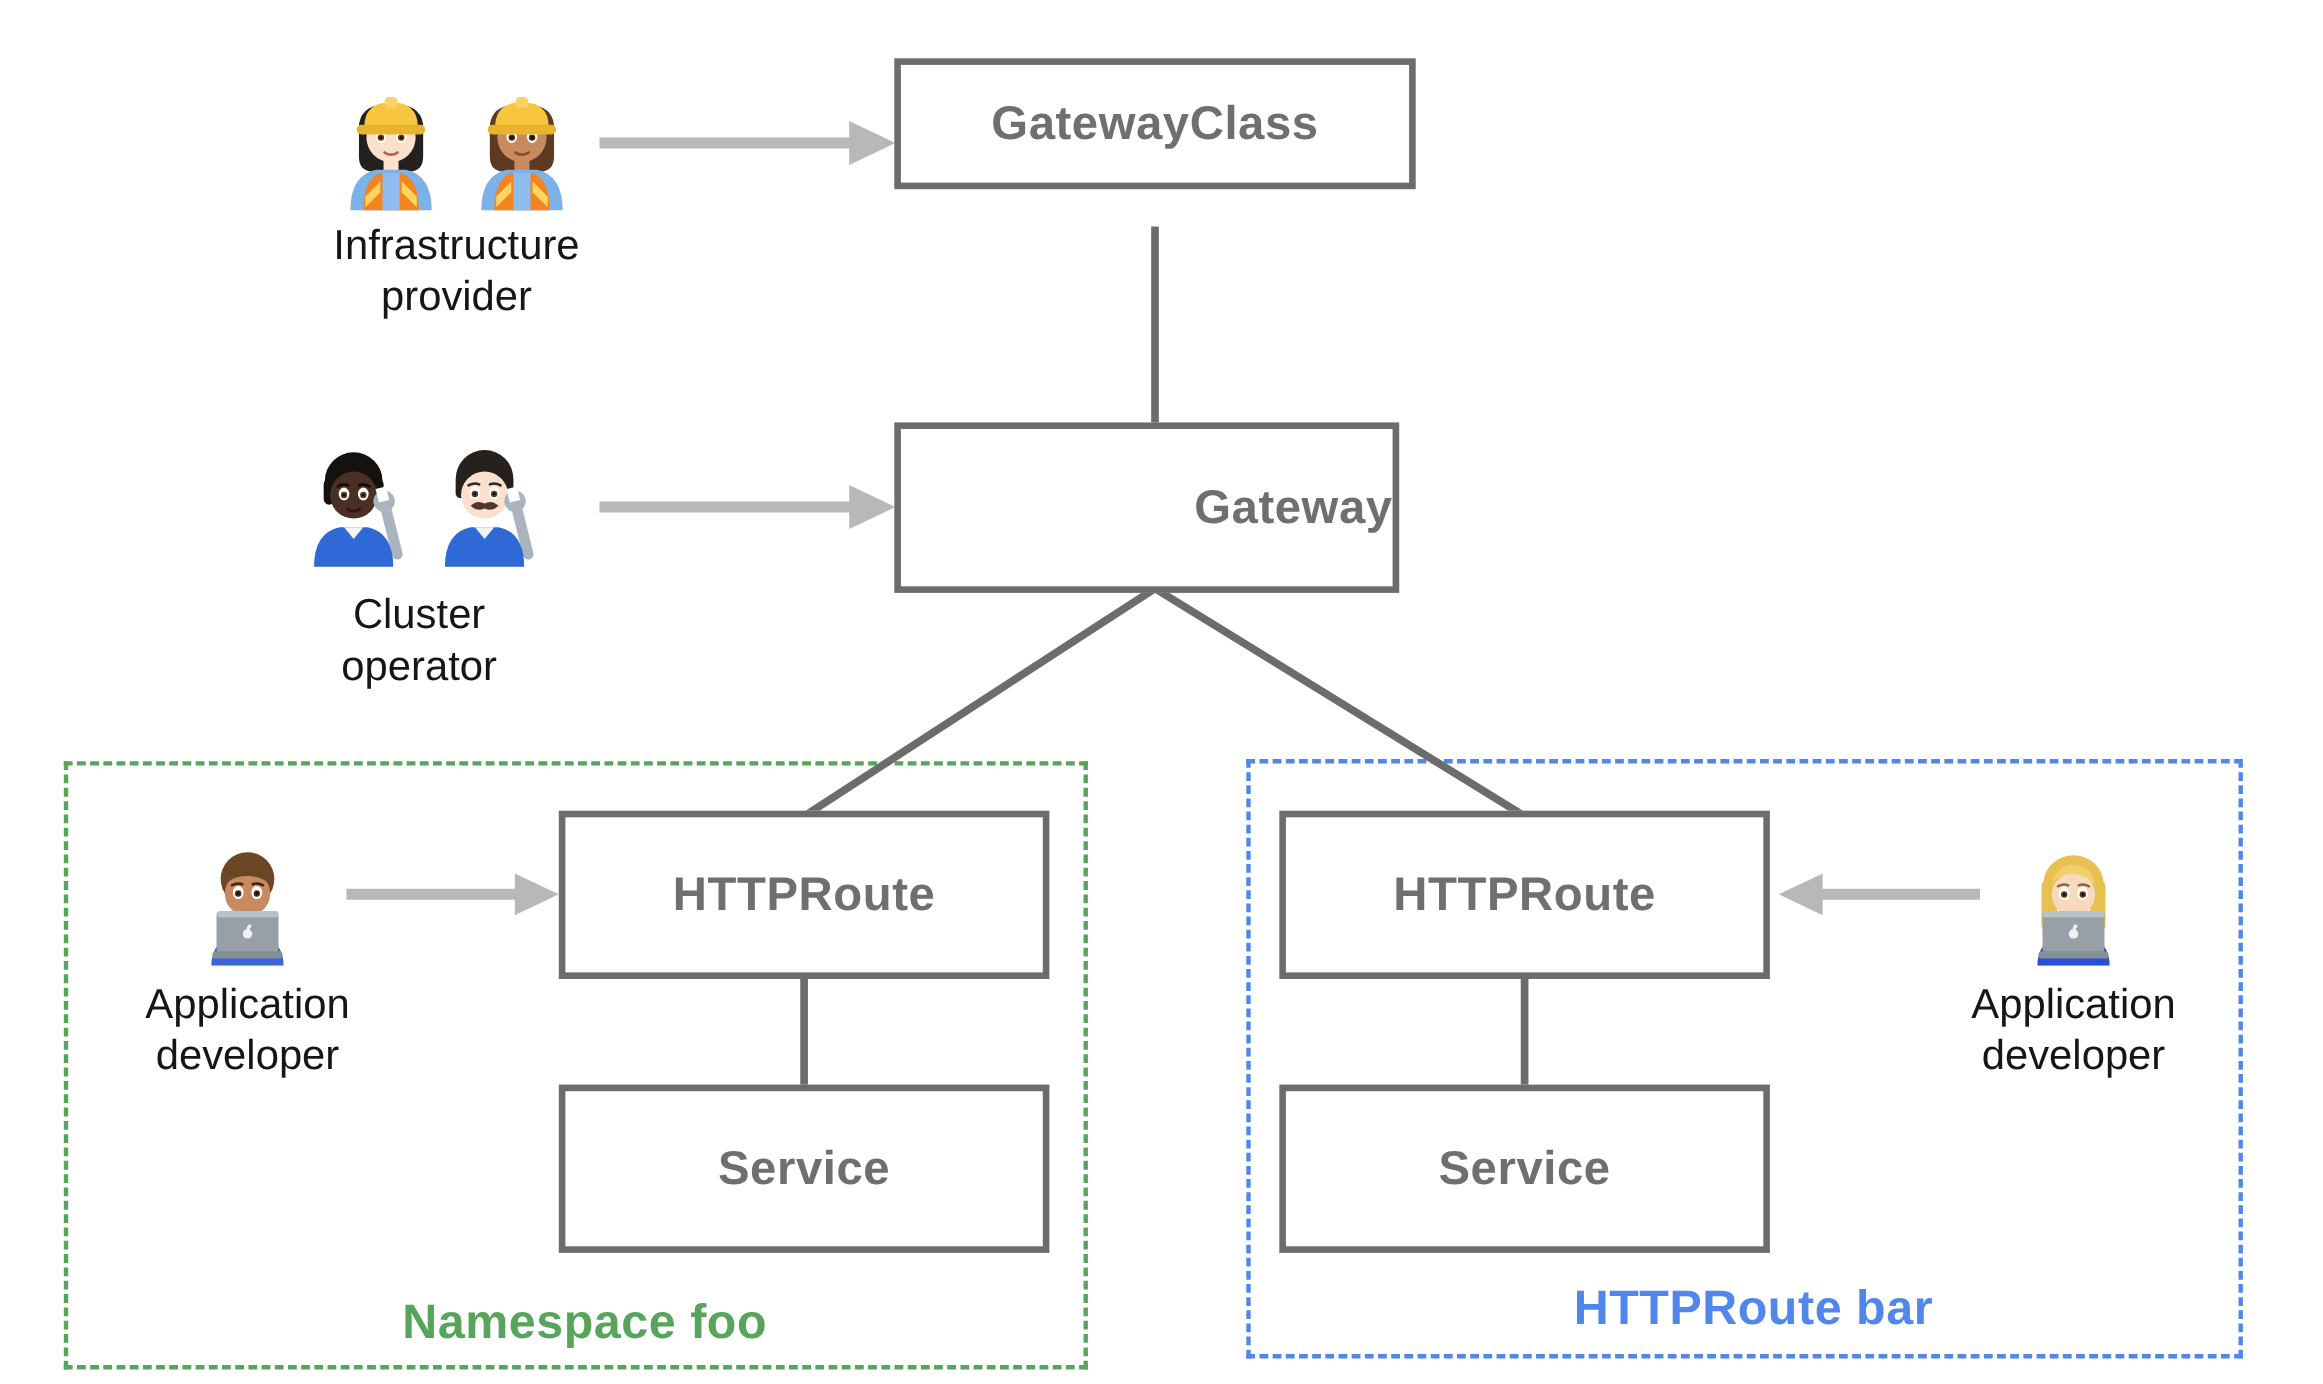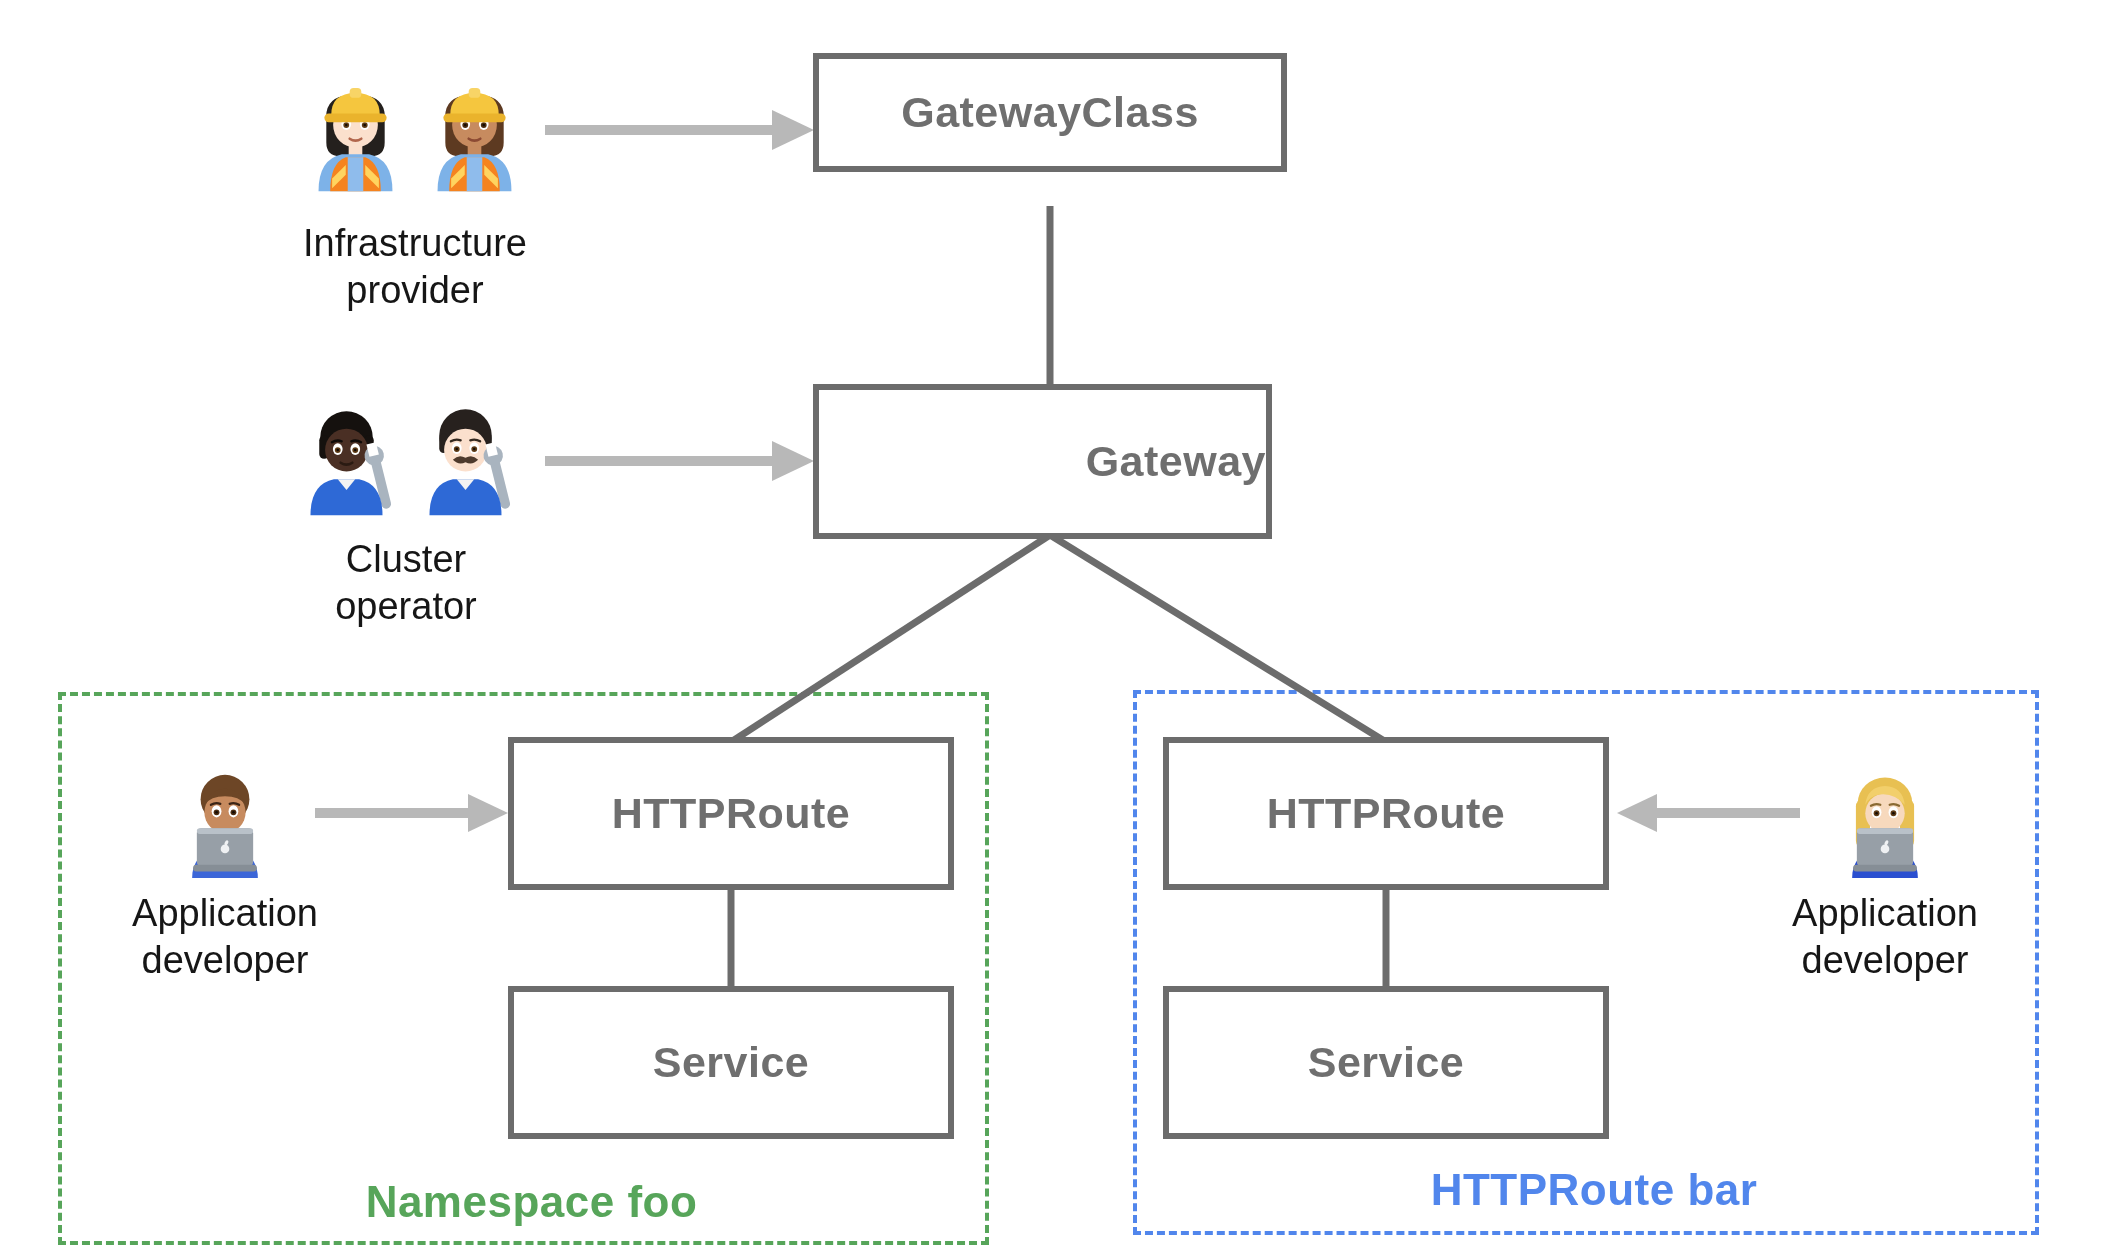--- a/index.html
+++ b/index.html
@@ -25,22 +25,22 @@
   .ns-bar .ns-label{bottom:16px;color:var(--bar-accent,#5186ec);}
   .persona{
     position:absolute;display:flex;flex-direction:column;align-items:center;
     transform:translateX(-50%);
   }
   .persona .icons{display:flex;gap:12px;align-items:flex-end;}
   .plabel{
     font-size:38px;line-height:1.24;color:var(--persona-text,#161616);
     text-align:center;
   }
-  .p-infra{left:415px;top:64px;}   .p-infra .plabel{margin-top:28px;width:310px;text-align:center;}
-  .p-cluster{left:406px;top:388px;}.p-cluster .plabel{margin-top:20px;width:240px;}
+  .p-infra{left:415px;top:64px;}   .p-infra .plabel{margin-top:8px;width:310px;text-align:center;}
+  .p-cluster{left:381px;top:388px;}.p-cluster .plabel{margin-top:20px;width:240px;}
   .p-devfoo{left:225px;top:756px;} .p-devfoo .plabel{margin-top:12px;width:250px;}
   .p-devbar{left:1885px;top:756px;}.p-devbar .plabel{margin-top:12px;width:250px;}
   
   .n-gwc{left:813px;top:53px;width:474px;height:119px;}
   .n-gw{left:813px;top:384px;width:459px;height:155px;justify-content:flex-end;}
   .n-hrfoo{left:508px;top:737px;width:446px;height:153px;}
   .n-svcfoo{left:508px;top:986px;width:446px;height:153px;}
   .n-hrbar{left:1163px;top:737px;width:446px;height:153px;}
   .n-svcbar{left:1163px;top:986px;width:446px;height:153px;}
   .ns-foo{left:58px;top:692px;width:931px;height:553px;}

